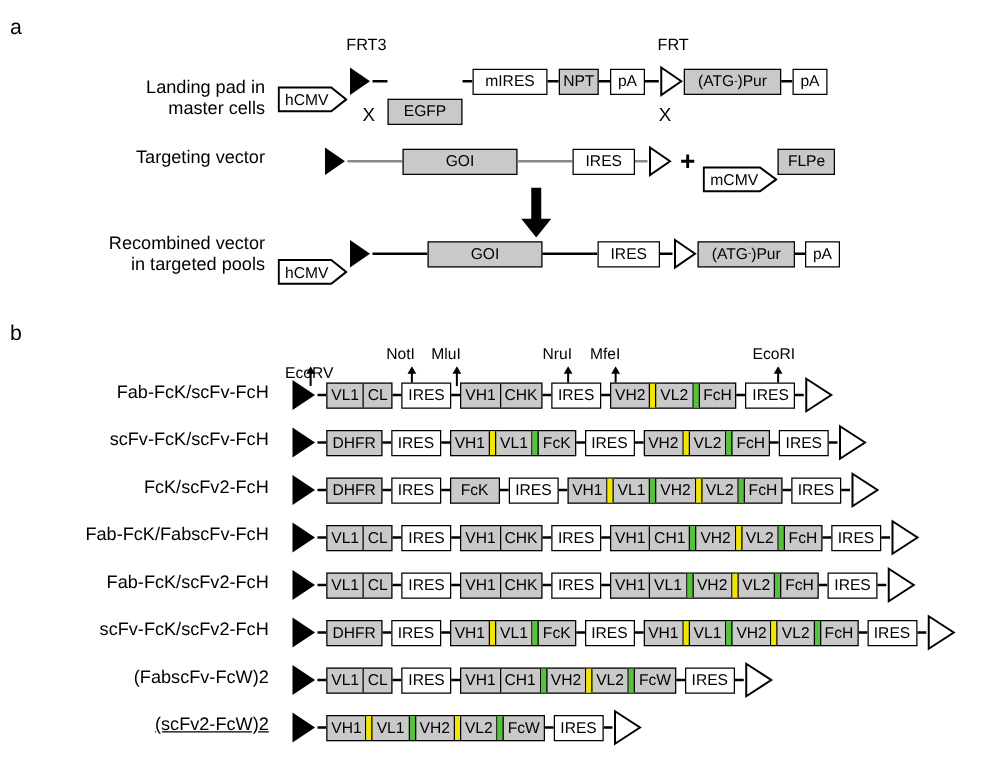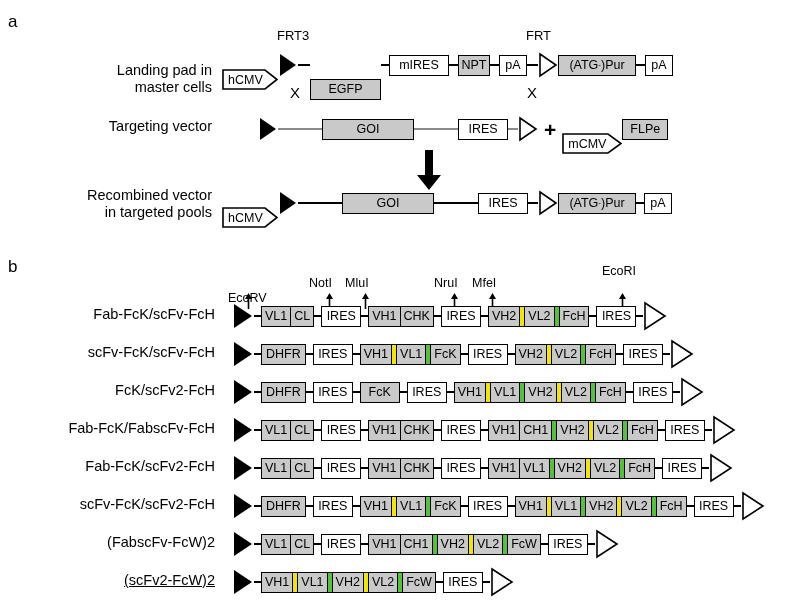--- a/index.html
+++ b/index.html
@@ -155,21 +155,21 @@
     <svg width="56" height="23" viewBox="0 0 56 23">
       <polygon points="1,2 43,2 55,11.5 43,21 1,21" fill="#ffffff" stroke="#000" stroke-width="1.6"></polygon>
     </svg>
     <div class="txt">hCMV</div>
   </div>
 
   <svg class="tri-solid" width="20" height="26" viewBox="0 0 20 26">
     <polygon points="2,2 18,13 2,24" fill="#000000"></polygon>
   </svg>
   <div class="conn" style="width:12px;"></div>
-  <div class="box gray" style="width:71px;margin-top:48px;">EGFP</div>
+  <div class="box gray" style="width:60px;margin-top:48px;">EGFP</div>
   <div class="conn" style="width:8px;"></div>
   <div class="box" style="width:60px;">mIRES</div>
   <div class="conn" style="width:9px;"></div>
   <div class="box gray" style="width:32px;">NPT</div>
   <div class="conn" style="width:9px;"></div>
   <div class="box" style="width:28px;">pA</div>
   <div class="conn" style="width:11px;"></div>
 
   <svg class="tri-open" width="20" height="26" viewBox="0 0 20 26">
     <polygon points="2,2 18,13 2,24" fill="#ffffff" stroke="#000" stroke-width="1.6"></polygon>
@@ -257,21 +257,21 @@
     <div class="enz-label" style="left: 434px; top: 276px;">NruI</div>
     <svg class="enz-arrow" width="9" height="16" viewBox="0 0 9 16" style="left: 450px; top: 293px;">
       <path d="M4.5 16 L4.5 4" stroke="#000" stroke-width="1.6"></path>
       <polygon points="4.5,0 8,6 1,6" fill="#000"></polygon>
     </svg>
     <div class="enz-label" style="left: 472px; top: 276px;">MfeI</div>
     <svg class="enz-arrow" width="9" height="16" viewBox="0 0 9 16" style="left: 488px; top: 293px;">
       <path d="M4.5 16 L4.5 4" stroke="#000" stroke-width="1.6"></path>
       <polygon points="4.5,0 8,6 1,6" fill="#000"></polygon>
     </svg>
-    <div class="enz-label" style="left: 602px; top: 264px;">EcoRI</div>
+    <div class="enz-label" style="left: 602px; top: 276px;">EcoRI</div>
     <svg class="enz-arrow" width="9" height="16" viewBox="0 0 9 16" style="left: 618px; top: 293px;">
       <path d="M4.5 16 L4.5 4" stroke="#000" stroke-width="1.6"></path>
       <polygon points="4.5,0 8,6 1,6" fill="#000"></polygon>
     </svg>
   </div>
 <div id="panel-b-rows">
     <div class="row-label" style="left: 10px; top: 306px; width: 205px;">Fab-FcK/scFv-FcH</div>
     <div class="row" style="left: 232px; top: 303px;">
       <svg class="tri-solid" width="22" height="28" viewBox="0 0 22 28">
         <polygon points="2,2 20,14 2,26" fill="#000000"></polygon>

